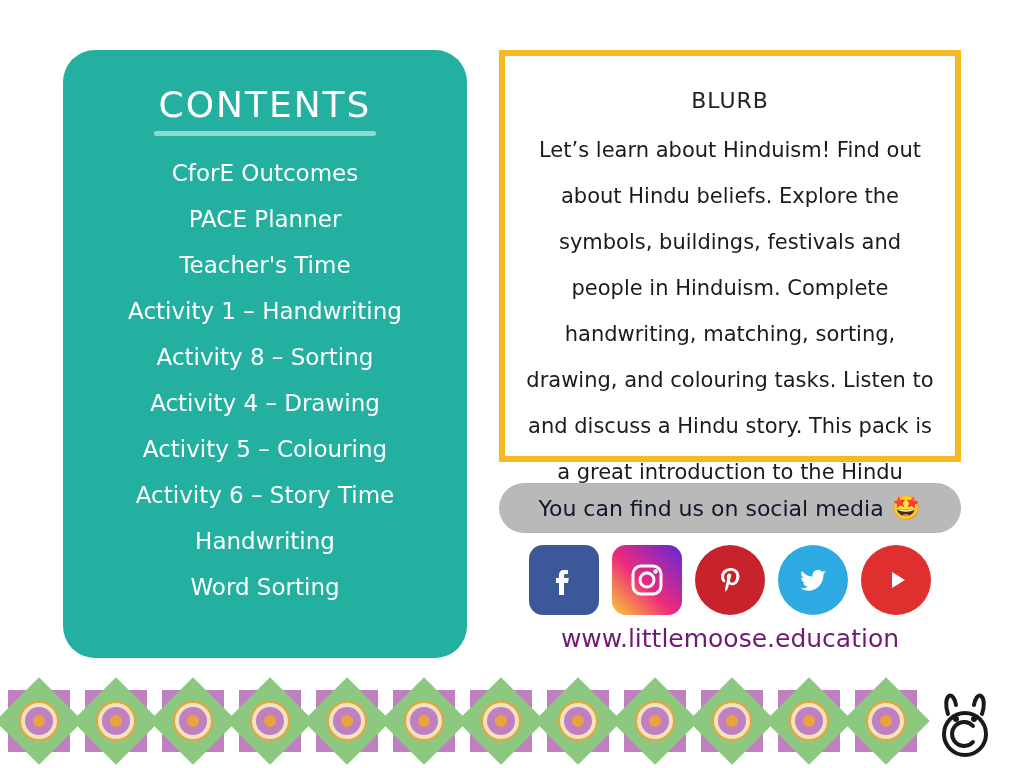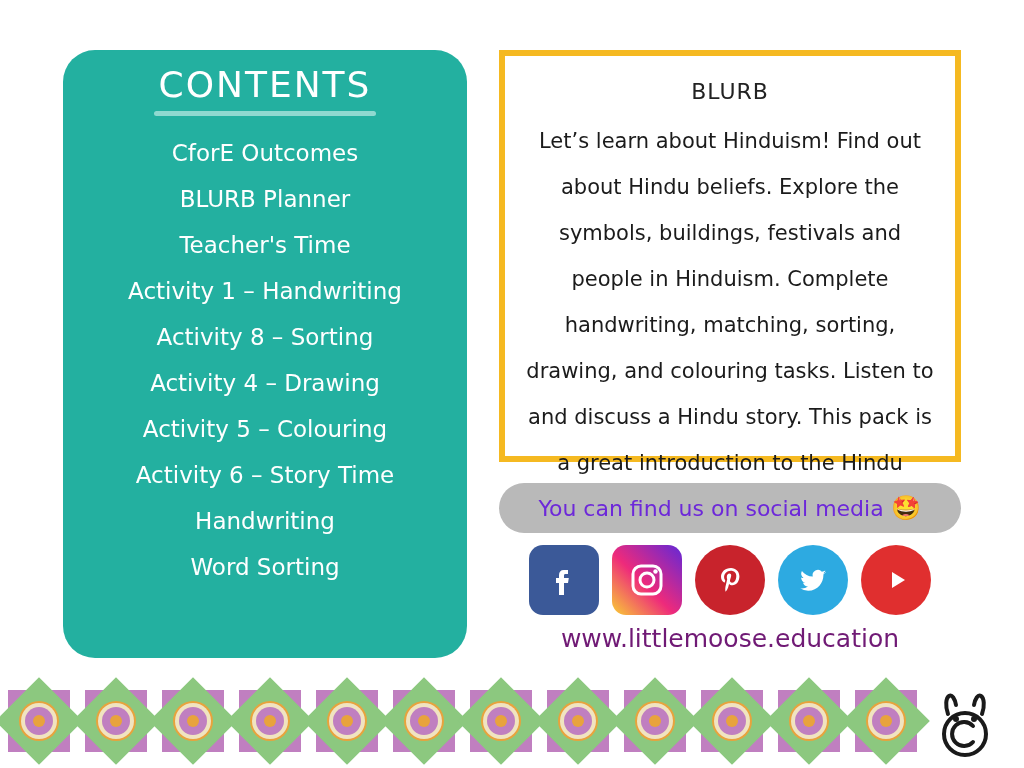--- a/index.html
+++ b/index.html
@@ -18,20 +18,21 @@
   
   .contents-card {
     position: absolute;
     left: 63px;
     top: 50px;
     width: 404px;
     height: 608px;
     background: #23b0a0;
     border-radius: 32px;
     box-sizing: border-box;
+    padding-top: 20px;
     text-align: center;
     color: #ffffff;
   }
   .contents-title {
     font-size: 36px;
     letter-spacing: 2px;
     font-weight: normal;
     margin: 14px 0 6px 0;
     font-family: "DejaVu Sans", sans-serif;
   }
@@ -63,21 +64,21 @@
     height: 412px;
     box-sizing: border-box;
     border: 6px solid #f5b921;
     background: #ffffff;
     padding: 18px 20px 10px 20px;
     text-align: center;
   }
   .blurb-title {
     font-size: 22px;
     color: #222222;
-    margin: 5px 0 14px 0;
+    margin: 14px 0 14px 0;
     letter-spacing: 1px;
   }
   .blurb-text {
     font-size: 21px;
     line-height: 46px;
     color: #1b1b1b;
     margin: 0;
   }
 
   
@@ -89,21 +90,21 @@
     height: 50px;
     background: #b9b9b9;
     border-radius: 25px;
     display: flex;
     align-items: center;
     justify-content: center;
     gap: 8px;
   }
   .social-bar-text {
     font-size: 22px;
-    color: #6d28d9;
+    color: #0f172a;
   }
   .social-emoji { font-size: 24px; line-height: 1; }
 
   .social-icons {
     position: absolute;
     left: 499px;
     top: 543px;
     width: 462px;
     height: 74px;
     display: flex;
@@ -202,21 +203,21 @@
   }
 </style>
 </head>
 <body>
 
 <div class="contents-card">
   <div class="contents-title">CONTENTS</div>
   <div class="contents-underline"></div>
   <ul class="contents-list">
     <li>CforE Outcomes</li>
-    <li>BLURB Planner</li>
+    <li>PACE Planner</li>
     <li>Teacher's Time</li>
     <li>Activity 1 – Handwriting</li>
     <li>Activity 8 – Sorting</li>
     <li>Activity 4 – Drawing</li>
     <li>Activity 5 – Colouring</li>
     <li>Activity 6 – Story Time</li>
     <li>Handwriting</li>
     <li>Word Sorting</li>
   </ul>
 </div>

